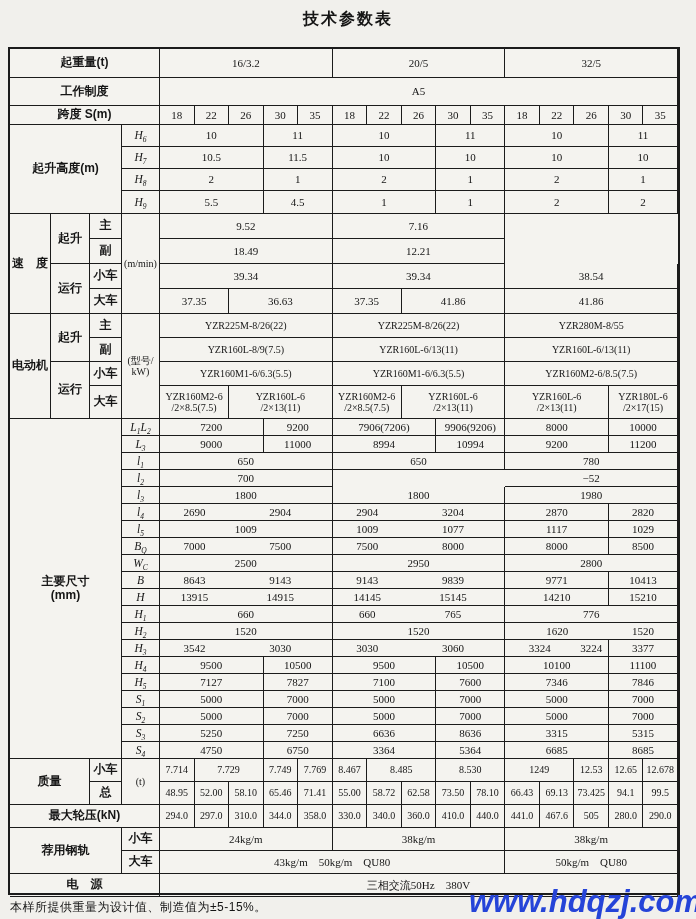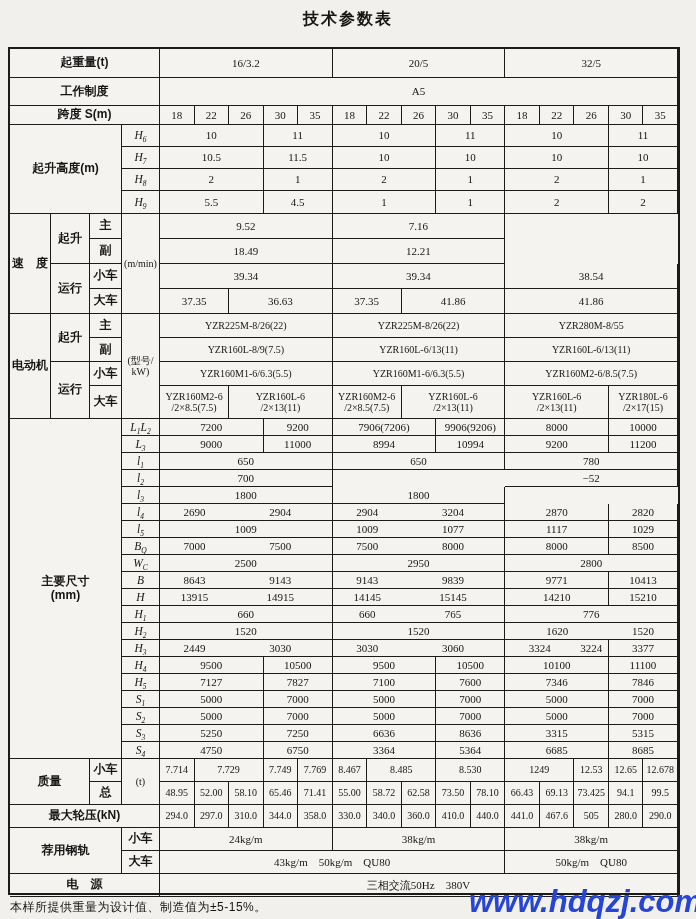--- a/index.html
+++ b/index.html
@@ -204,20 +204,21 @@
       <div class="cell m" style="grid-area: 19 / 4 / span 1 / span 1;">
         <div class="ln">l<sub>2</sub></div>
       </div>
       <div class="cell" style="grid-area: 19 / 5 / span 1 / span 5;">700</div>
       <div class="cell" style="grid-area: 19 / 15 / span 1 / span 5;">−52</div>
       <div class="cell m" style="grid-area: 20 / 4 / span 1 / span 1;">
         <div class="ln">l<sub>3</sub></div>
       </div>
       <div class="cell" style="grid-area: 20 / 5 / span 1 / span 5;">1800</div>
       <div class="cell" style="grid-area: 20 / 10 / span 1 / span 5;">1800</div>
+      <div class="cell" style="grid-area: 20 / 15 / span 1 / span 5;">1980</div>
       <div class="cell m" style="grid-area: 21 / 4 / span 1 / span 1;">
         <div class="ln">l<sub>4</sub></div>
       </div>
       <div class="cell nr" style="grid-area: 21 / 5 / span 1 / span 2;">2690</div>
       <div class="cell" style="grid-area: 21 / 7 / span 1 / span 3;">2904</div>
       <div class="cell nr" style="grid-area: 21 / 10 / span 1 / span 2;">2904</div>
       <div class="cell" style="grid-area: 21 / 12 / span 1 / span 3;">3204</div>
       <div class="cell" style="grid-area: 21 / 15 / span 1 / span 3;">2870</div>
       <div class="cell" style="grid-area: 21 / 18 / span 1 / span 2;">2820</div>
       <div class="cell m" style="grid-area: 22 / 4 / span 1 / span 1;">
@@ -267,21 +268,21 @@
       <div class="cell m" style="grid-area: 28 / 4 / span 1 / span 1;">
         <div class="ln">H<sub>2</sub></div>
       </div>
       <div class="cell" style="grid-area: 28 / 5 / span 1 / span 5;">1520</div>
       <div class="cell" style="grid-area: 28 / 10 / span 1 / span 5;">1520</div>
       <div class="cell nr" style="grid-area: 28 / 15 / span 1 / span 3;">1620</div>
       <div class="cell" style="grid-area: 28 / 18 / span 1 / span 2;">1520</div>
       <div class="cell m" style="grid-area: 29 / 4 / span 1 / span 1;">
         <div class="ln">H<sub>3</sub></div>
       </div>
-      <div class="cell nr" style="grid-area: 29 / 5 / span 1 / span 2;">2449</div>
+      <div class="cell nr" style="grid-area: 29 / 5 / span 1 / span 2;">3542</div>
       <div class="cell" style="grid-area: 29 / 7 / span 1 / span 3;">3030</div>
       <div class="cell nr" style="grid-area: 29 / 10 / span 1 / span 2;">3030</div>
       <div class="cell" style="grid-area: 29 / 12 / span 1 / span 3;">3060</div>
       <div class="cell nr" style="grid-area: 29 / 15 / span 1 / span 2;">3324</div>
       <div class="cell" style="grid-area: 29 / 17 / span 1 / span 1;">3224</div>
       <div class="cell" style="grid-area: 29 / 18 / span 1 / span 2;">3377</div>
       <div class="cell m" style="grid-area: 30 / 4 / span 1 / span 1;">
         <div class="ln">H<sub>4</sub></div>
       </div>
       <div class="cell" style="grid-area: 30 / 5 / span 1 / span 3;">9500</div>

